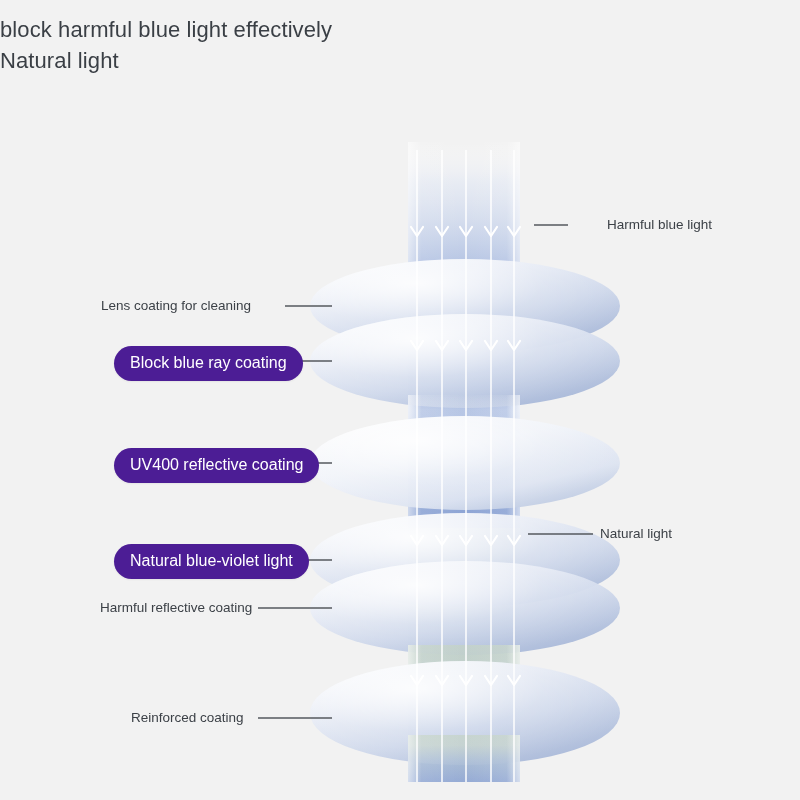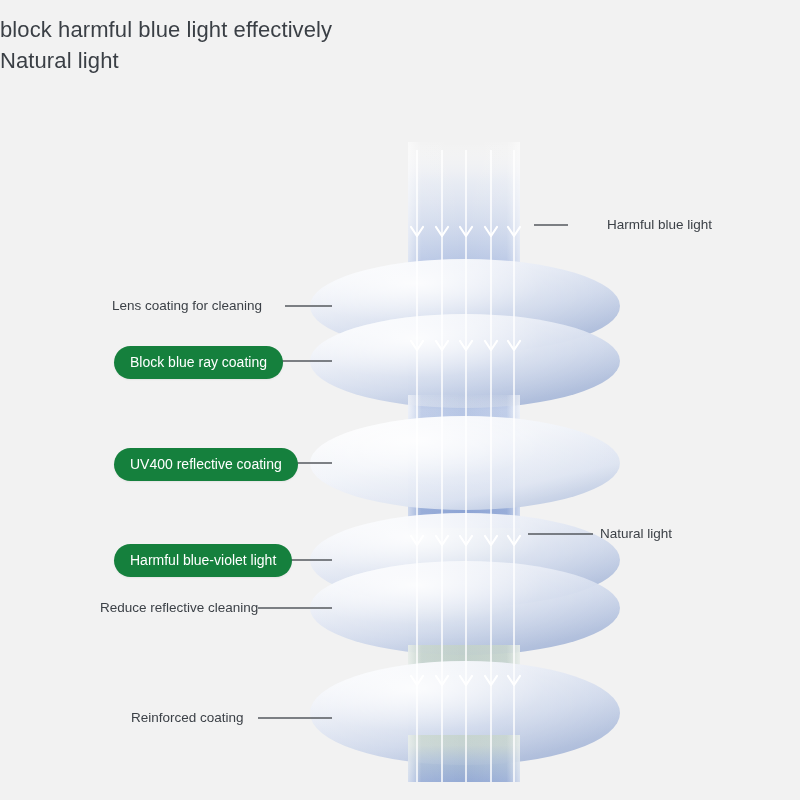--- a/index.html
+++ b/index.html
@@ -19,23 +19,23 @@
   }
   .title-line{display:block;}
   svg#art{position:absolute;left:0;top:0;width:800px;height:800px;}
   .lbl{
     position:absolute;color:#3c4147;font-size:13.5px;
     white-space:nowrap;line-height:1;
   }
   .lbl.right{text-align:left;}
   .pill{
     position:absolute;
-    background:#15803d;
+    background:#4c1d95;
     color:#ffffff;
-    font-size:14px;
+    font-size:16px;
     border-radius:999px;
     padding:9px 16px 10px 16px;
     white-space:nowrap;
     line-height:1;
     box-shadow:0 1px 2px rgba(0,0,0,.06);
   }
 </style>
 </head>
 <body>
 
@@ -184,23 +184,23 @@
         <line x1="277" y1="361" x2="332" y2="361"></line>
         <line x1="277" y1="463" x2="332" y2="463"></line>
         <line x1="277" y1="560" x2="332" y2="560"></line>
         <line x1="258" y1="608" x2="332" y2="608"></line>
         <line x1="258" y1="718" x2="332" y2="718"></line>
         <line x1="534" y1="225" x2="568" y2="225"></line>
         <line x1="528" y1="534" x2="593" y2="534"></line>
       </g>
   </svg>
 
-  <div class="lbl" style="left:112px;top:299px;">Lens coating for cleaning</div>
+  <div class="lbl" style="left:101px;top:299px;">Lens coating for cleaning</div>
   <div class="pill" style="left:114px;top:346px;">Block blue ray coating</div>
   <div class="pill" style="left:114px;top:448px;">UV400 reflective coating</div>
-  <div class="pill" style="left:114px;top:544px;">Harmful blue-violet light</div>
-  <div class="lbl" style="left:100px;top:601px;">Reduce reflective cleaning</div>
+  <div class="pill" style="left:114px;top:544px;">Natural blue-violet light</div>
+  <div class="lbl" style="left:100px;top:601px;">Harmful reflective coating</div>
   <div class="lbl" style="left:131px;top:711px;">Reinforced coating</div>
 
   <div class="lbl right" style="left:575px;top:218px;margin-left:32px;">Harmful blue light</div>
   <div class="lbl right" style="left:600px;top:527px;">Natural light</div>
 
 </div>
 
 </body></html>

